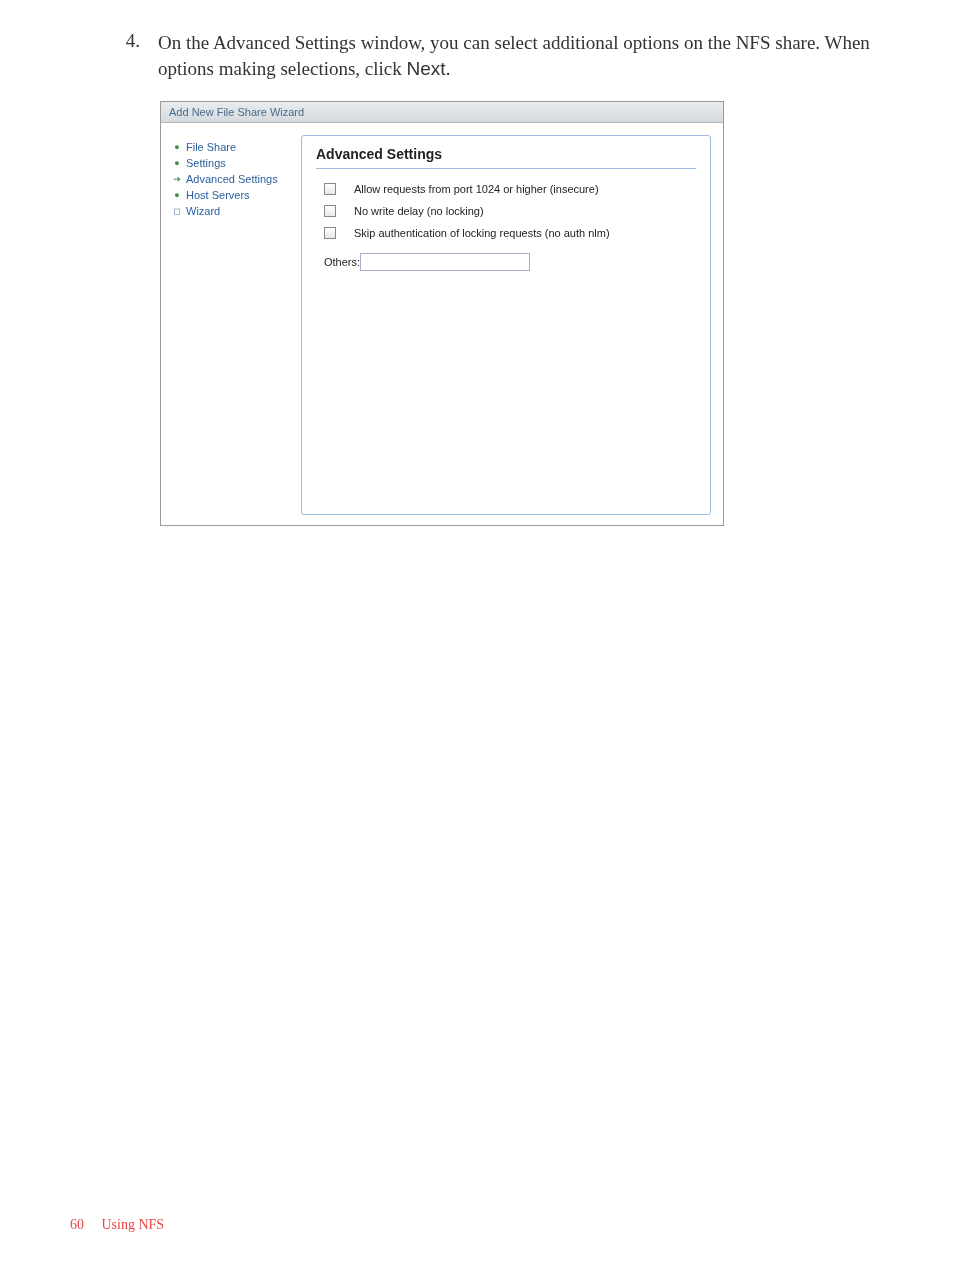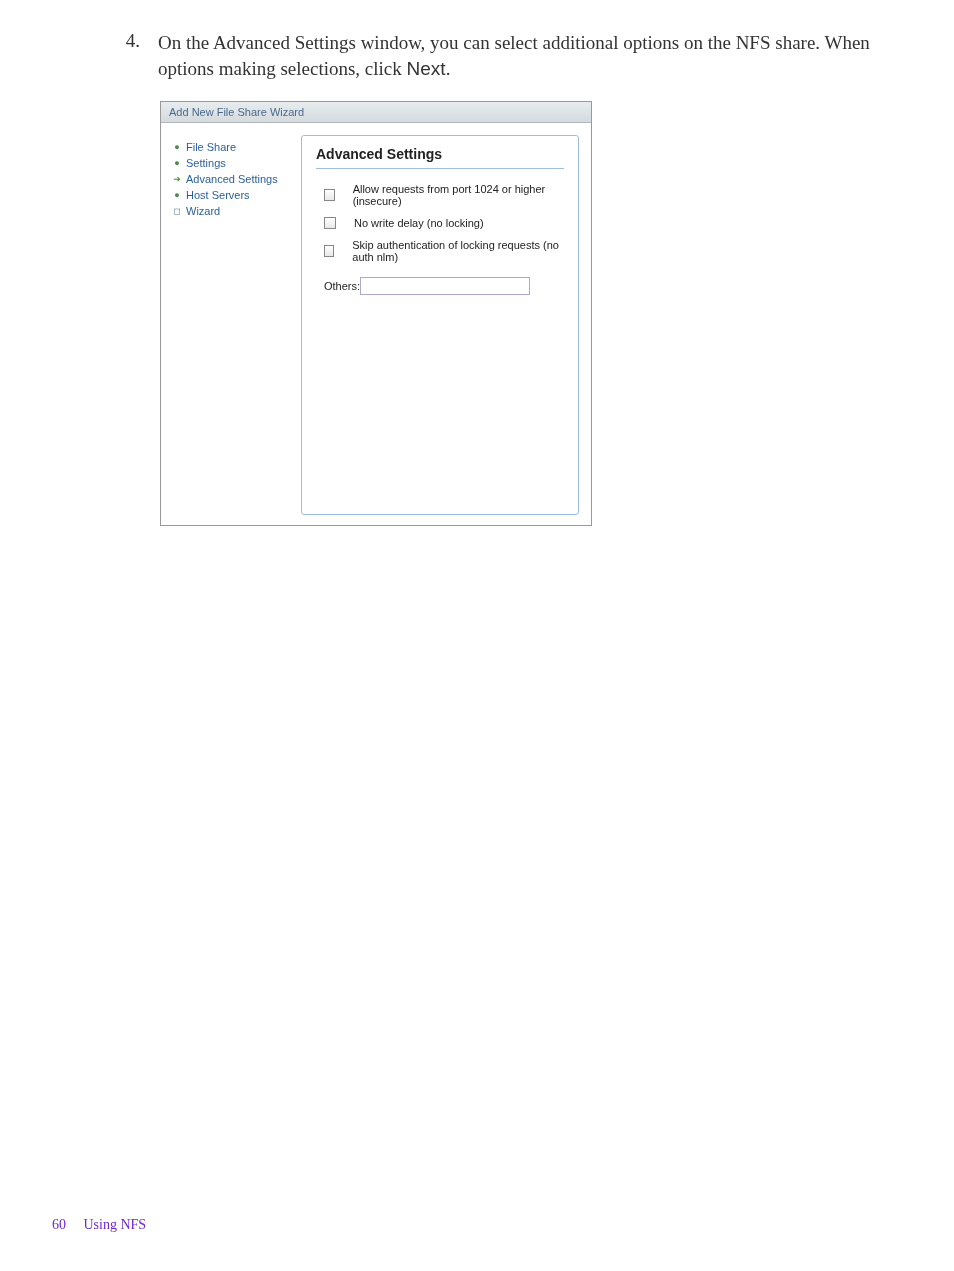--- a/index.html
+++ b/index.html
@@ -29,21 +29,21 @@
     .instruction-text {
       font-size: 19px;
       line-height: 1.35;
       color: #333;
       font-family: Georgia, 'Times New Roman', serif;
       font-weight: 300;
     }
     .instruction-text .bold { font-weight: normal; font-family: Arial, sans-serif; }
     .wizard-container {
       margin-left: 90px;
-      width: 432px;
+      width: 564px;
       border: 1px solid #999;
       background: #fff;
       font-size: 11px;
     }
     .wizard-titlebar {
       background: linear-gradient(#e8ecef, #d4dade);
       border-bottom: 1px solid #b0b6ba;
       padding: 4px 8px;
       color: #4a6a8a;
       font-size: 11px;
@@ -149,23 +149,23 @@
     .wiz-btn.disabled {
       background: linear-gradient(#d0d0d0, #b8b8b8);
       border-color: #a0a0a0;
       color: #f0f0f0;
       cursor: default;
     }
     .wiz-btn.help { margin-left: 34px; }
     .page-footer {
       position: absolute;
       bottom: 38px;
-      left: 52px;
+      left: 70px;
       font-size: 14px;
-      color: #6d28d9;
+      color: #ef4444;
       font-family: Georgia, serif;
     }
     .page-num { margin-right: 14px; }
   </style>
 </head>
 <body>
 
 <div class="page-content">
   <div class="instruction-row">
     <div class="step-number">4.</div>

